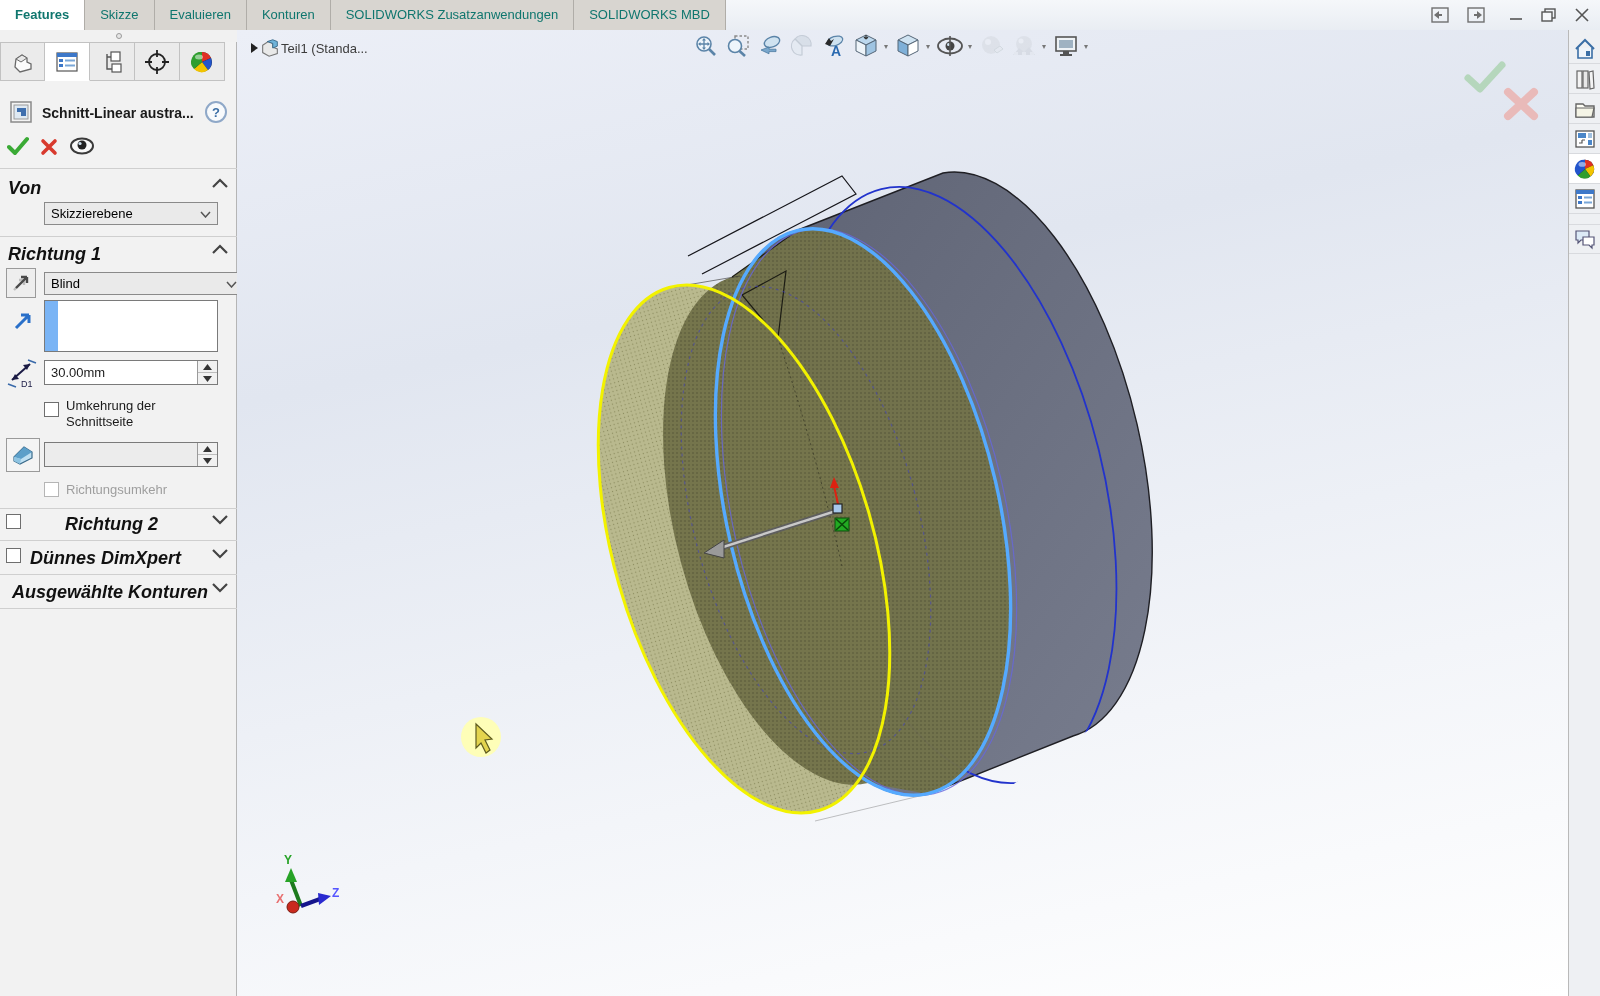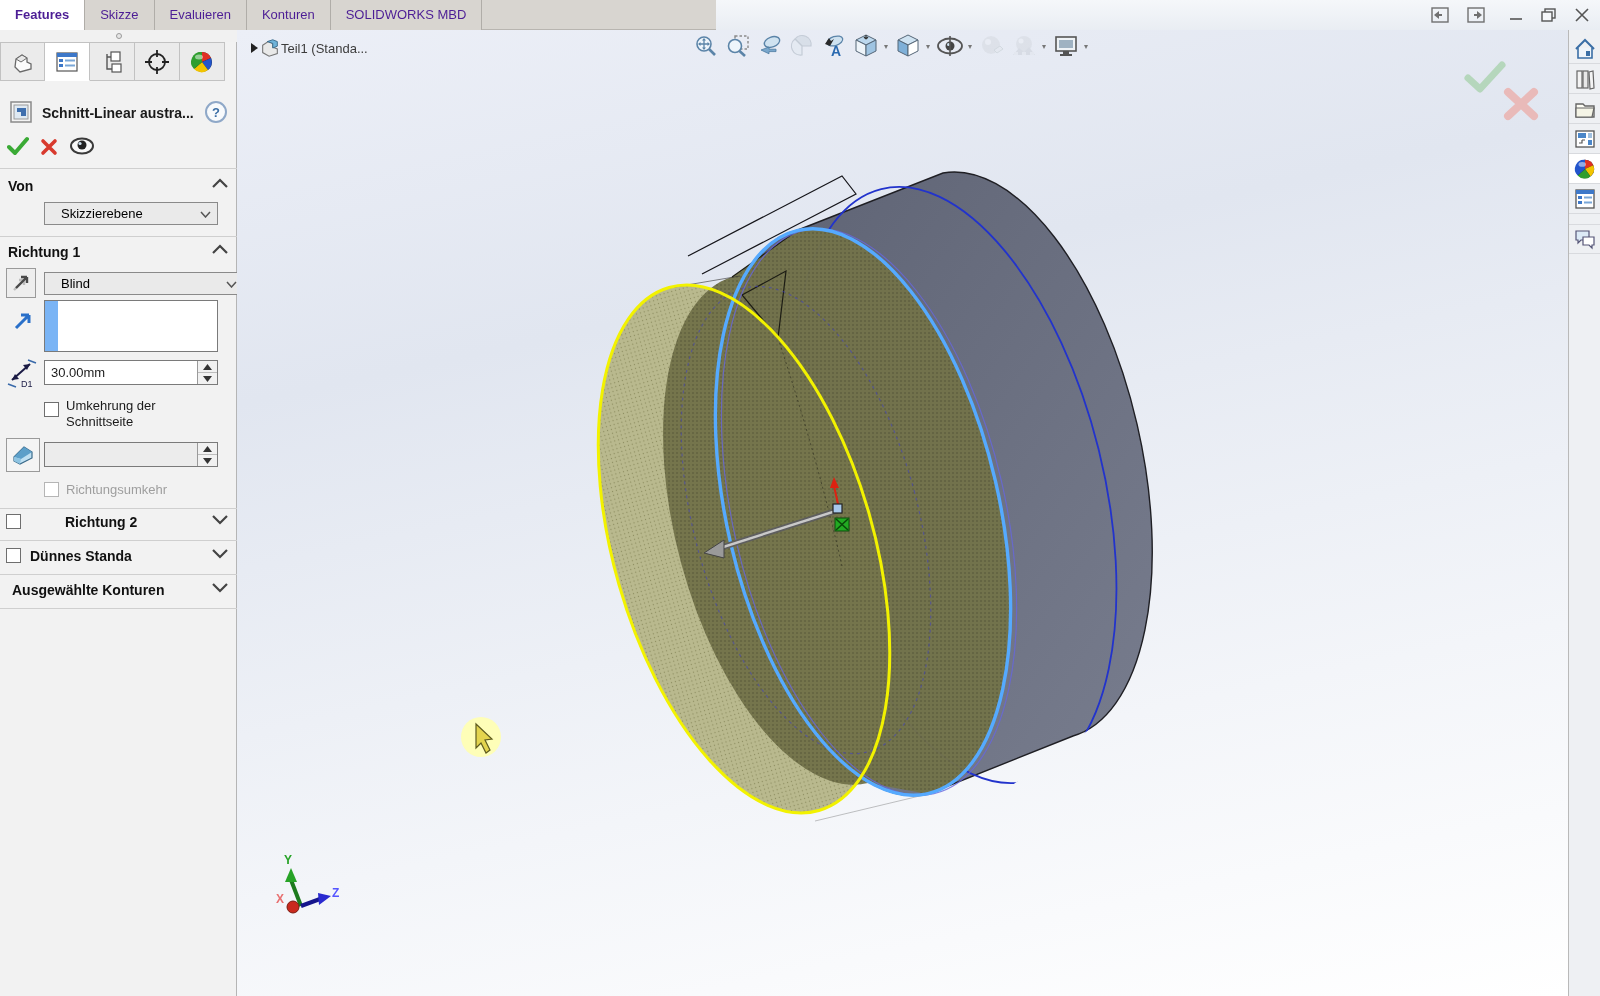--- a/index.html
+++ b/index.html
@@ -8,44 +8,44 @@
     position: relative; overflow: hidden;
     font-family: "Liberation Sans", sans-serif;
     background: #ffffff; font-size: 13px; color: #1a1a1a;
   }
   
   .tabstrip { position:absolute; left:0; top:0; width:1600px; height:30px;
     background:#d8d5d0; border-bottom:1px solid #b8b5b0; }
   .tabstrip-right { position:absolute; left:716px; top:0; width:884px; height:30px;
     background:linear-gradient(#f5f7fa,#e9edf3); }
   .cmdtabs { position:absolute; left:0; top:0; height:30px; display:flex; }
-  .cmdtab { height:30px; line-height:29px; padding:0 15px; color:#4c1d95;
+  .cmdtab { height:30px; line-height:29px; padding:0 15px; color:#0f766e;
     border-right:1px solid #b0ada8; background:#d8d5d0; white-space:nowrap; cursor:default; }
   .cmdtab.active { background:#ffffff; font-weight:bold; }
   .winbtns { position:absolute; right:10px; top:0; height:30px; display:flex; align-items:center; gap:16px; }
   .winbtns svg { display:block; }
   
   .panel-topstrip { position:absolute; left:0; top:30px; width:248px; height:12px; background:#f1f1f1; }
   .panel-topstrip .dot { position:absolute; left:116px; top:3px; width:6px; height:6px;
      border-radius:50%; background:#e6e6e6; border:1px solid #9b9b9b; }
   .pm { position:absolute; left:0; top:42px; width:237px; height:954px;
      background:#f2f2f2; border-right:1px solid #b5b5b5; }
   .pm-tabs { position:absolute; left:0; top:0; height:39px; display:flex; }
   .pm-tab { width:45px; height:39px; background:#ebebeb; border:1px solid #c2c2c2; border-left:none;
      display:flex; align-items:center; justify-content:center; }
   .pm-tab:first-child { border-left:1px solid #c2c2c2; }
   .pm-tab.active { background:#ffffff; border-bottom:1px solid #ffffff; }
   .pm-abs { position:absolute; }
   .pm-header-title { font-size:14px; font-weight:bold; white-space:nowrap; }
   .help-circle { width:22px; height:22px; border-radius:50%; border:2px solid #8fa8c8; color:#3b6ea5;
      font-weight:bold; text-align:center; line-height:19px; background:#f8fafc; }
   .divider { position:absolute; left:0; width:237px; height:1px; background:#cfcfcf; }
-  .sec-label { font-weight:bold; font-size:14px; color:#111; }
+  .sec-label { font-weight:bold; font-size:18px; color:#111;font-style:italic; }
   .combo { position:absolute; height:23px; background:#eaeaea; border:1px solid #8a8a8a;
-     line-height:21px; padding-left:16px; color:#000; }
+     line-height:21px; padding-left:6px; color:#000; }
   .combo .carr { position:absolute; right:6px; top:8px; }
   .spinfield { position:absolute; height:25px; background:#ffffff; border:1px solid #7a7a7a; }
   .spinfield .val { position:absolute; left:6px; top:4px; }
   .spinfield.disabled { background:#ececec; }
   .spinner { position:absolute; right:0; top:0; width:20px; height:100%;
      border-left:1px solid #9a9a9a; display:flex; flex-direction:column; }
   .spinner div { flex:1; background:#f1f1f1; display:flex; align-items:center; justify-content:center; }
   .spinner div:first-child { border-bottom:1px solid #bcbcbc; }
   .checkbox { position:absolute; width:15px; height:15px; background:#fff; border:1px solid #6e6e6e; }
   .checkbox.disabled { border-color:#b5b5b5; }
@@ -80,20 +80,21 @@
 </head>
 <body>
 
 <div class="tabstrip">
   <div class="tabstrip-right"></div>
   <div class="cmdtabs">
     <div class="cmdtab active">Features</div>
     <div class="cmdtab">Skizze</div>
     <div class="cmdtab">Evaluieren</div>
     <div class="cmdtab">Konturen</div>
+    <div class="cmdtab">SOLIDWORKS Zusatzanwendungen</div>
     <div class="cmdtab">SOLIDWORKS MBD</div>
   </div>
   <div class="winbtns">
     <span>
         <svg width="20" height="18" viewBox="0 0 20 18">
           <rect x="2" y="2" width="16" height="14" fill="none" stroke="#707070" stroke-width="1.4"></rect>
           <path d="M4 9 l5 -4 v3 h3 v2 h-3 v3 z" fill="#707070"></path>
         </svg>
       </span>
     <span>
@@ -283,21 +284,21 @@
   <div class="divider" style="top:466px;"></div>
 
   <div class="checkbox" style="left:6px; top:472px;"></div>
   <div class="pm-abs sec-label" style="left:30px; top:472px;padding-left:35px;">Richtung 2</div>
   <svg class="pm-abs chev" style="top:472px;" width="18" height="11" viewBox="0 0 18 11">
       <polyline points="2,2 9,9 16,2" fill="none" stroke="#444" stroke-width="2.2"></polyline>
     </svg>
   <div class="divider" style="top:498px;"></div>
 
   <div class="checkbox" style="left:6px; top:506px;"></div>
-  <div class="pm-abs sec-label" style="left:30px; top:506px;">Dünnes Standa</div>
+  <div class="pm-abs sec-label" style="left:30px; top:506px;">Dünnes DimXpert</div>
   <svg class="pm-abs chev" style="top:506px;" width="18" height="11" viewBox="0 0 18 11">
       <polyline points="2,2 9,9 16,2" fill="none" stroke="#444" stroke-width="2.2"></polyline>
     </svg>
   <div class="divider" style="top:532px;"></div>
 
   <div class="pm-abs sec-label" style="left:12px; top:540px;">Ausgewählte Konturen</div>
   <svg class="pm-abs chev" style="top:540px;" width="18" height="11" viewBox="0 0 18 11">
       <polyline points="2,2 9,9 16,2" fill="none" stroke="#444" stroke-width="2.2"></polyline>
     </svg>
   <div class="divider" style="top:566px;"></div>

